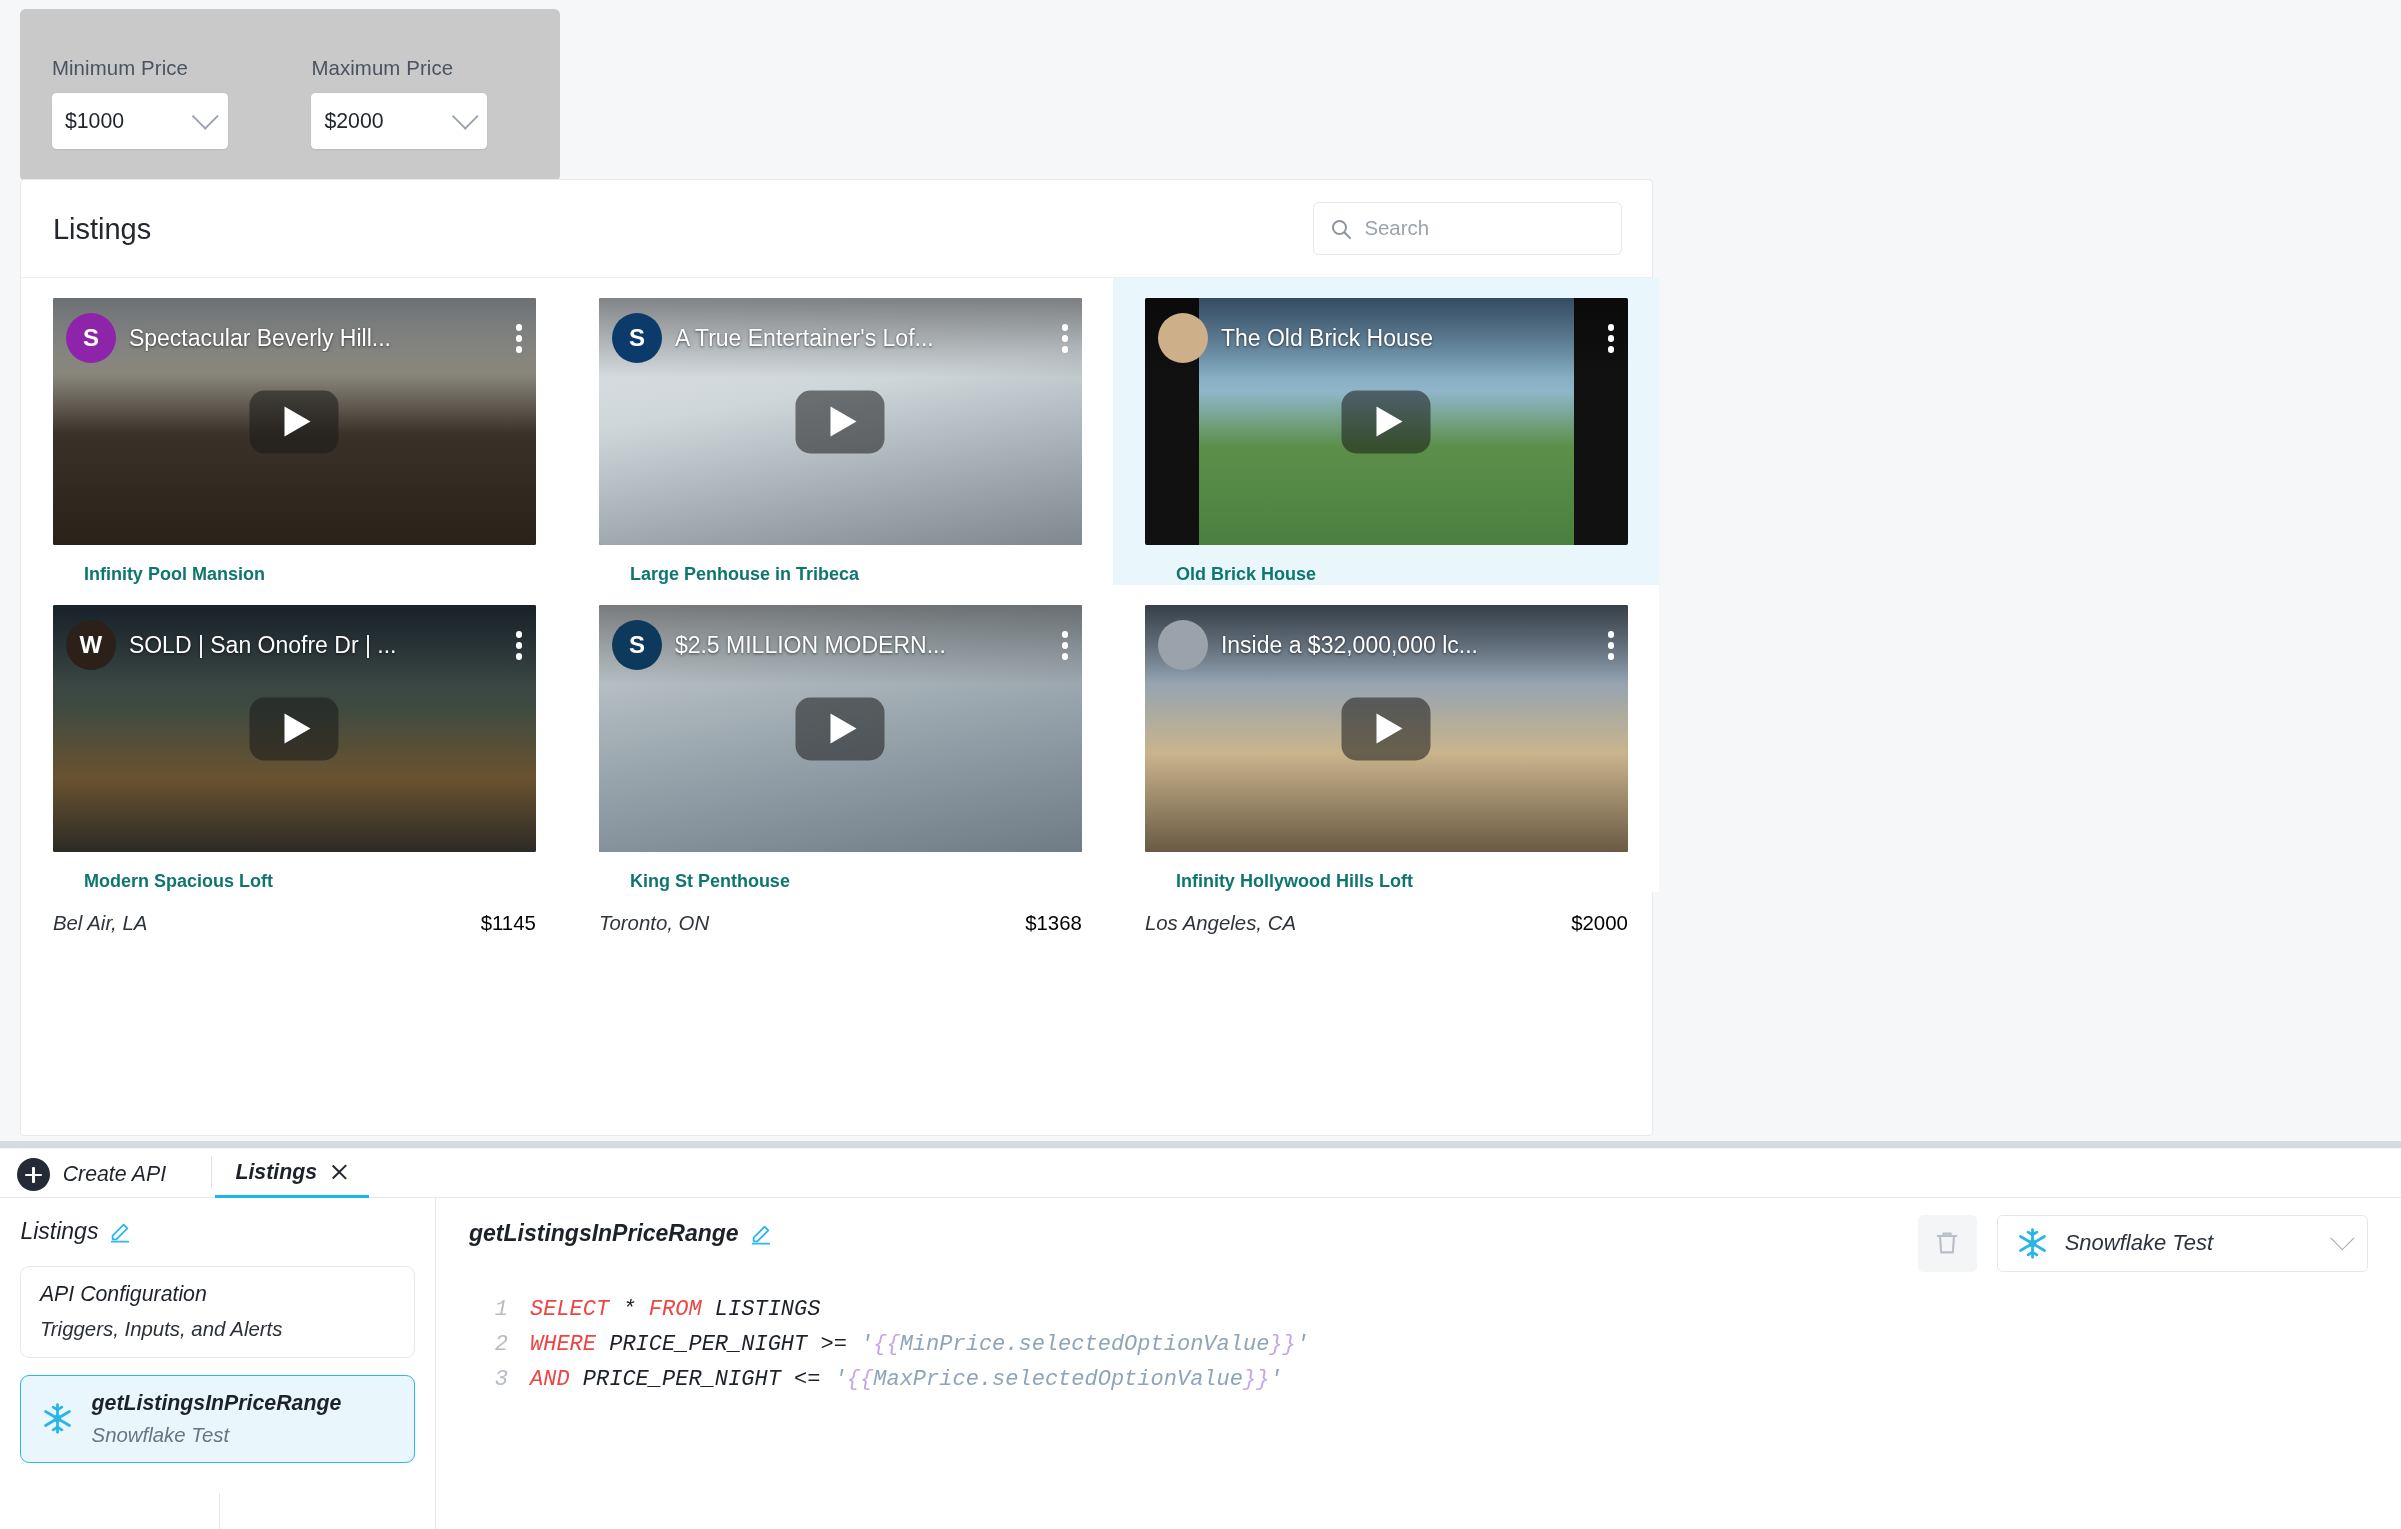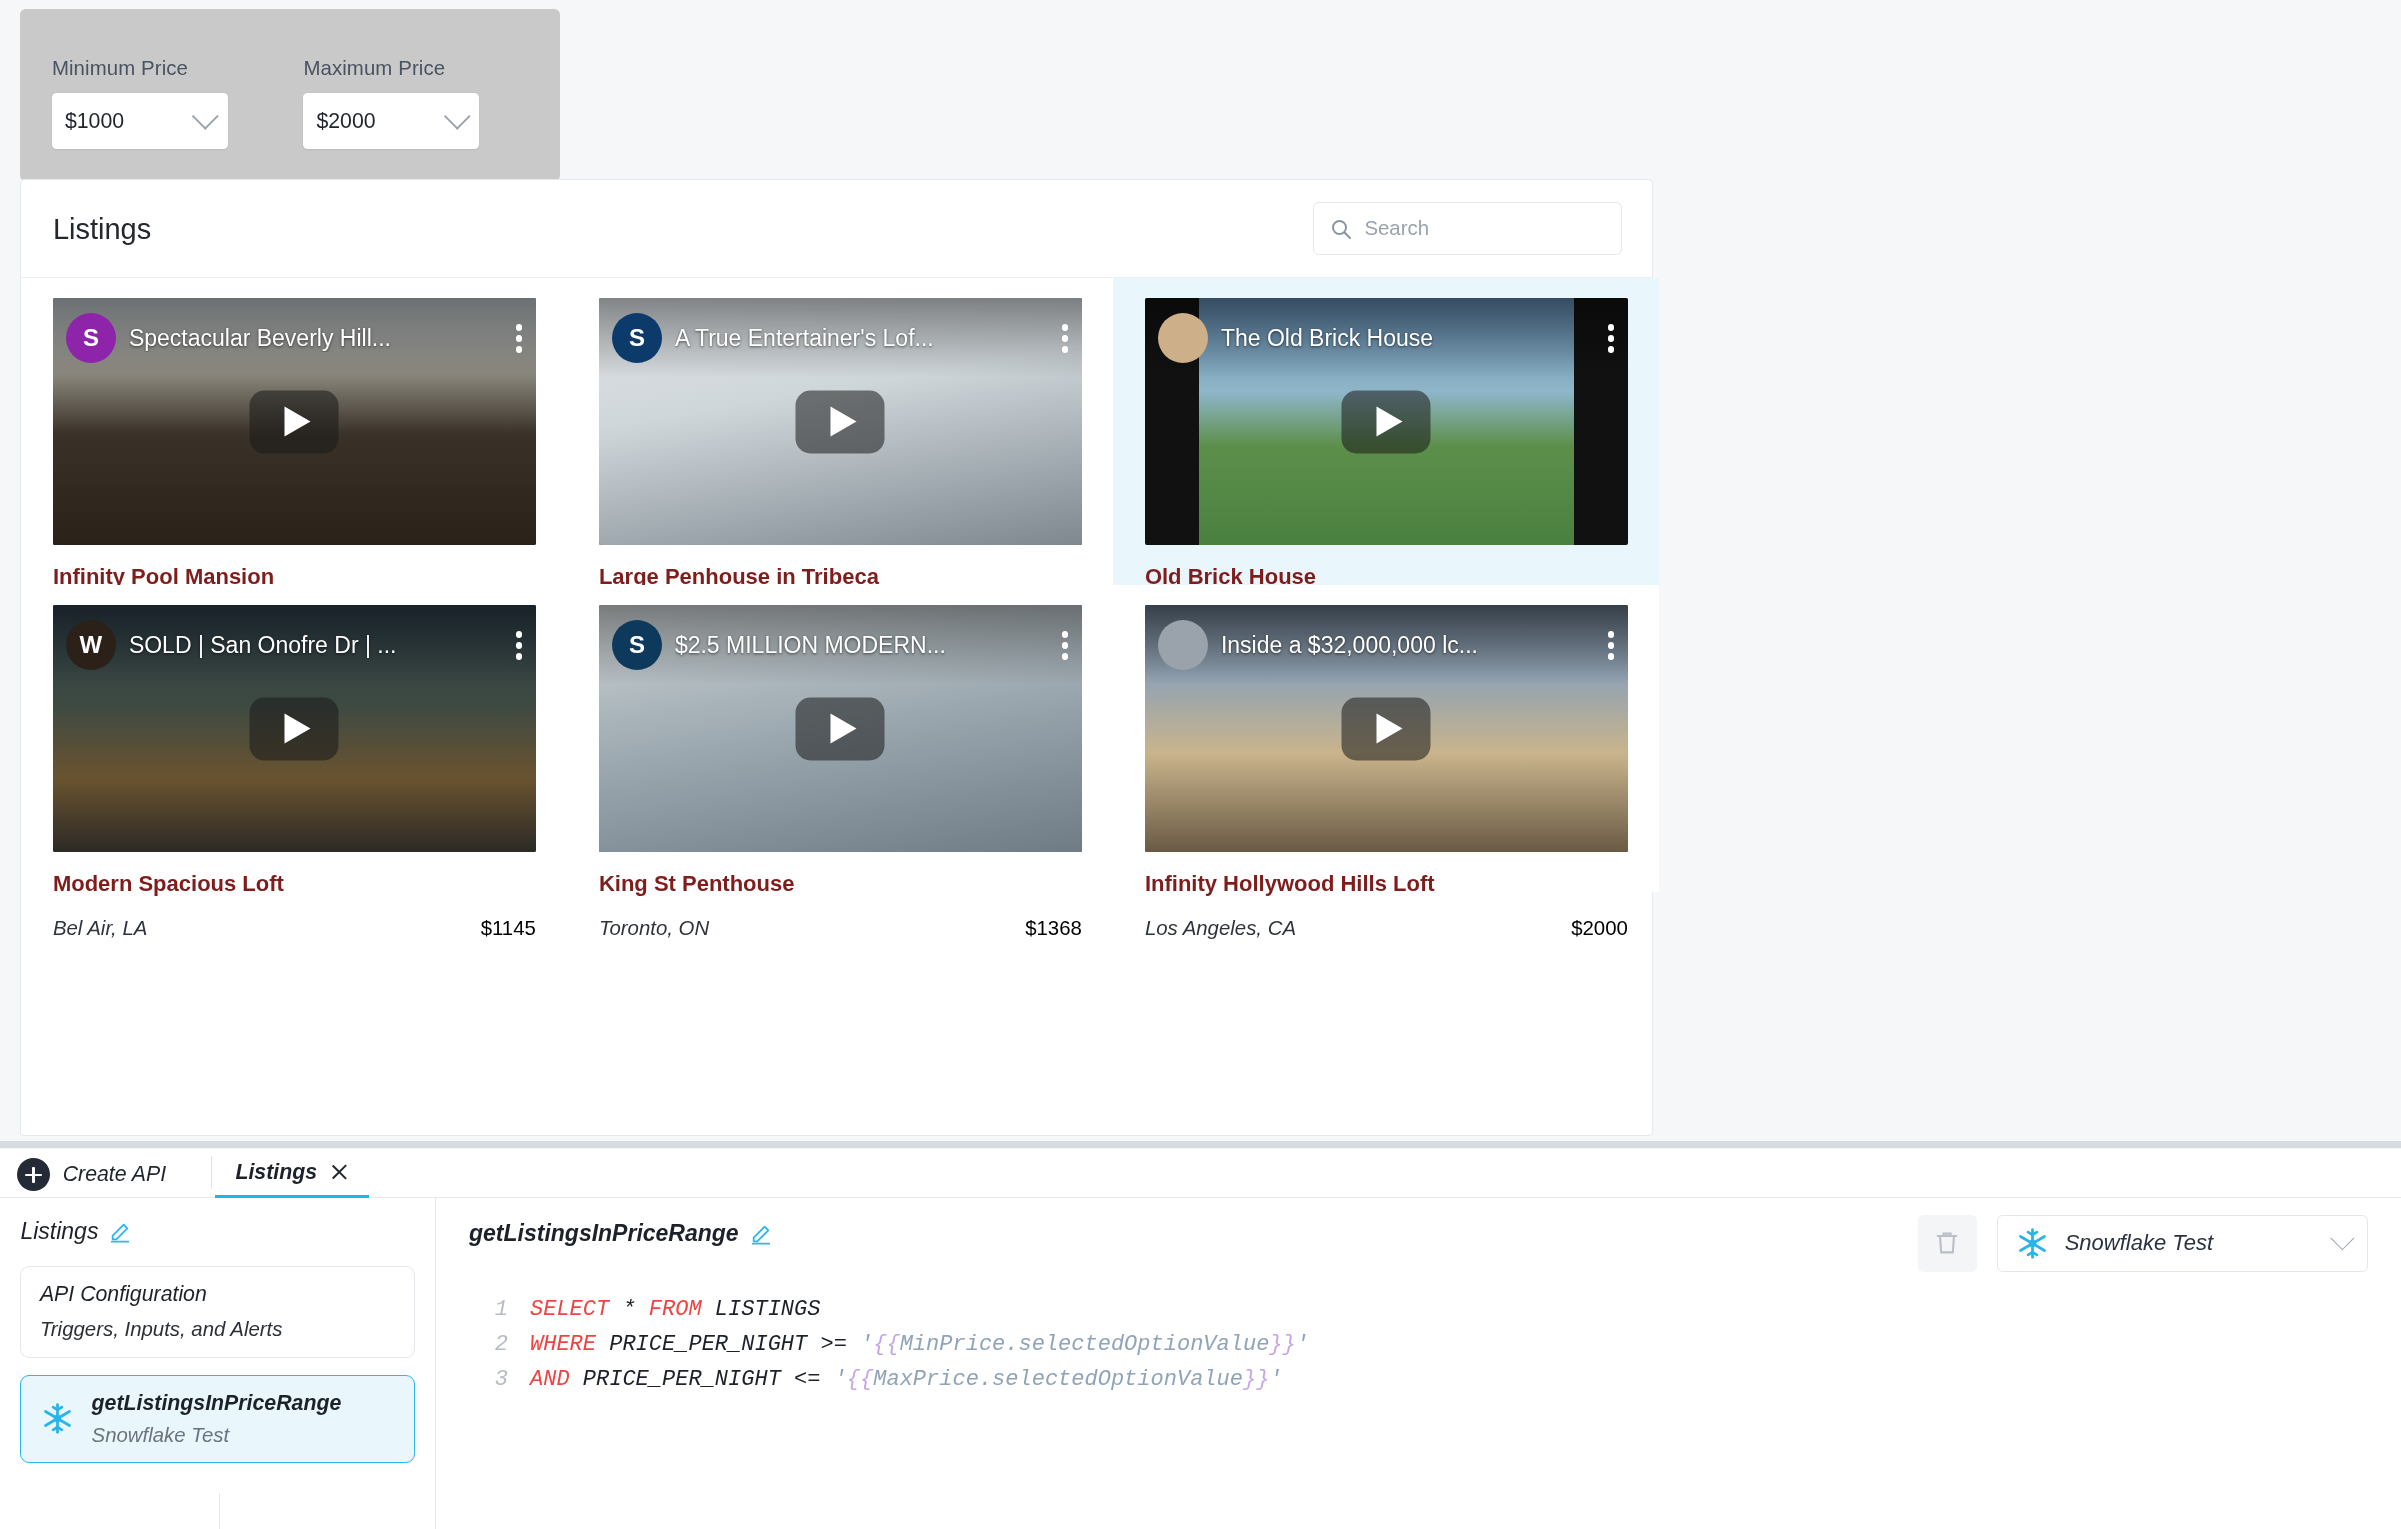--- a/index.html
+++ b/index.html
@@ -106,21 +106,21 @@
     position: absolute; left: 50%; top: 50%; width: 89px; height: 63px;
     transform: translate(-50%,-50%); background: rgba(25,25,25,.55);
     border-radius: 15px; display: flex; align-items: center; justify-content: center;
   }
   .play-tri {
     width: 0; height: 0; margin-left: 5.6px;
     border-left: 26px solid #fff;
     border-top: 15.8px solid transparent; border-bottom: 15.8px solid transparent;
   }
   .card-title {
-    margin-top: 18.5px; font-size: 22px; font-weight: 700; color: #7f1d1d;
+    margin-top: 18.5px; font-size: 18px; font-weight: 700; color: #0f766e; margin-left: 31px;
   }
   .card-meta {
     margin-top: 20.4px; display: flex; align-items: center;
     width: 483px; font-style: italic; font-size: 20.4px; color: #2f343c;
   }
   .card-city { flex: 1; }
   .card-price { color: #000000; font-style: normal; }
 
   
   #panel-divider {
@@ -223,21 +223,21 @@
 <div id="app-canvas">
 
   <div id="filter-panel">
     <div class="filter-field" style="left:31.5px">
       <div class="filter-label">Minimum Price</div>
       <div class="select-box">
         <span class="select-value">$1000</span>
         <span class="chev"></span>
       </div>
     </div>
-    <div class="filter-field" style="left:283px">
+    <div class="filter-field" style="left:291px">
       <div class="filter-label">Maximum Price</div>
       <div class="select-box">
         <span class="select-value">$2000</span>
         <span class="chev"></span>
       </div>
     </div>
   </div>
 
   <div id="listings-panel">
     <div id="listings-header">

